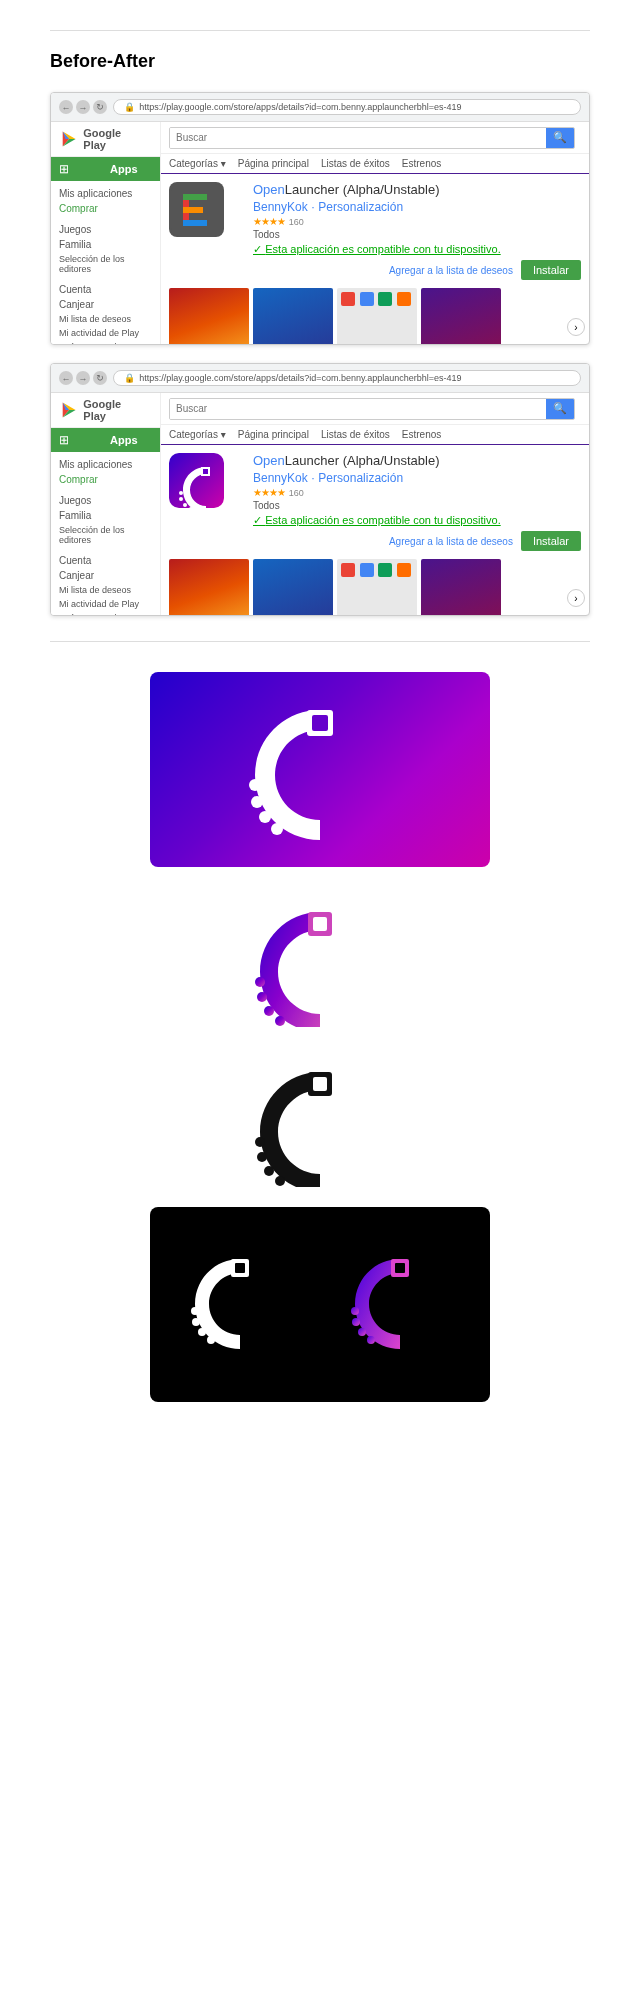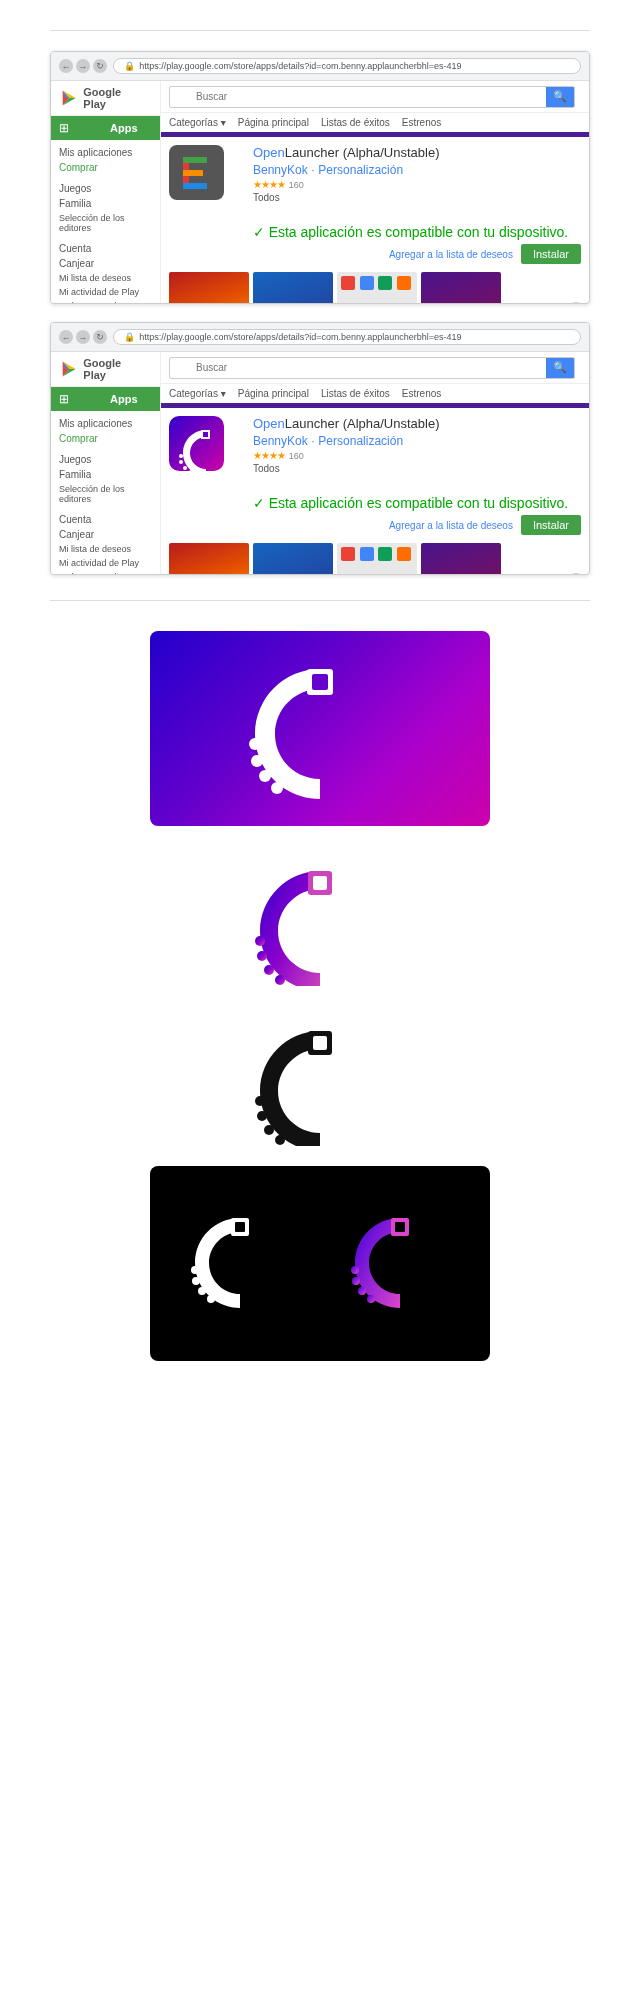--- a/index.html
+++ b/index.html
@@ -166,37 +166,36 @@
       height: 22px;
       overflow: hidden;
       margin-right: 6px;
     }
     .gplay-search input {
       flex: 1;
       border: none;
       outline: none;
       padding: 0 6px;
       font-size: 10px;
-      margin-left: 20px;
     }
     .gplay-search-btn {
       background: #4285f4;
       color: #fff;
       border: none;
       width: 28px;
       cursor: pointer;
       font-size: 11px;
     }
 
     .gplay-categories-nav {
       display: flex;
       align-items: flex-start;
       gap: 12px;
       padding: 4px 8px;
-      border-bottom: 5px solid #4c1d95;
+      border-bottom: 1px solid #4c1d95;
       font-size: 10px;
       color: #555;
     }
     .cat-item {
       cursor: pointer;
     }
     .cat-item.has-arrow::after {
       content: ' ▾';
     }
 
@@ -251,23 +250,24 @@
       gap: 4px;
       font-size: 9px;
       color: #888;
     }
     .stars {
       color: #f90;
       font-size: 10px;
       letter-spacing: -1px;
     }
     .app-compatible {
-      font-size: 14px;
+      font-size: 11px;
       color: #0a0;
-      margin-top: 21px;
+      margin-top: 3px;
+      text-decoration: underline;
     }
     .app-actions {
       display: flex;
       justify-content: flex-end;
       align-items: center;
       gap: 8px;
       margin-top: 4px;
     }
     .btn-add-list {
       font-size: 10px;
@@ -380,20 +380,21 @@
       position: relative;
     }
   </style>
 </head>
 <body>
 
 <div class="page-wrapper">
 
   <hr class="divider">
 
+  <h2 class="section-title">Before-After</h2>
 
   <div class="browser-screenshot">
 
     <div class="browser-chrome">
       <div class="browser-nav-btns">
         <button class="nav-btn">←</button>
         <button class="nav-btn">→</button>
         <button class="nav-btn">↻</button>
       </div>
       <div class="addr-bar">

